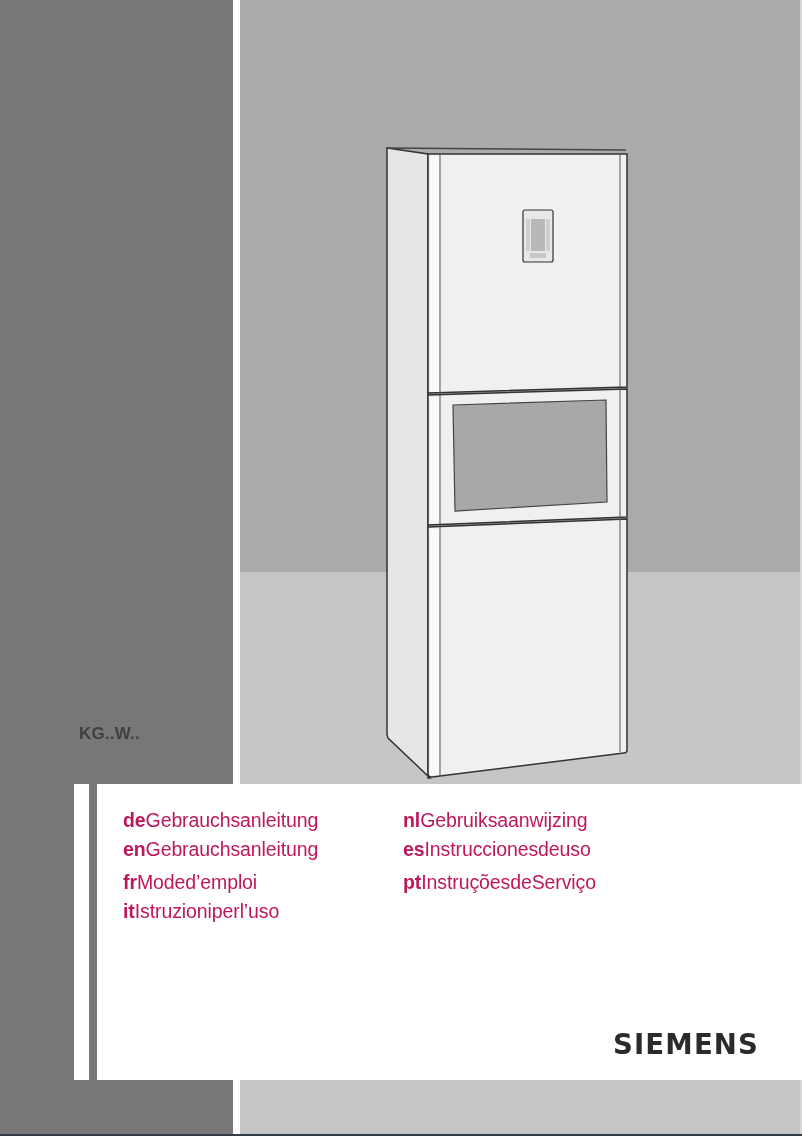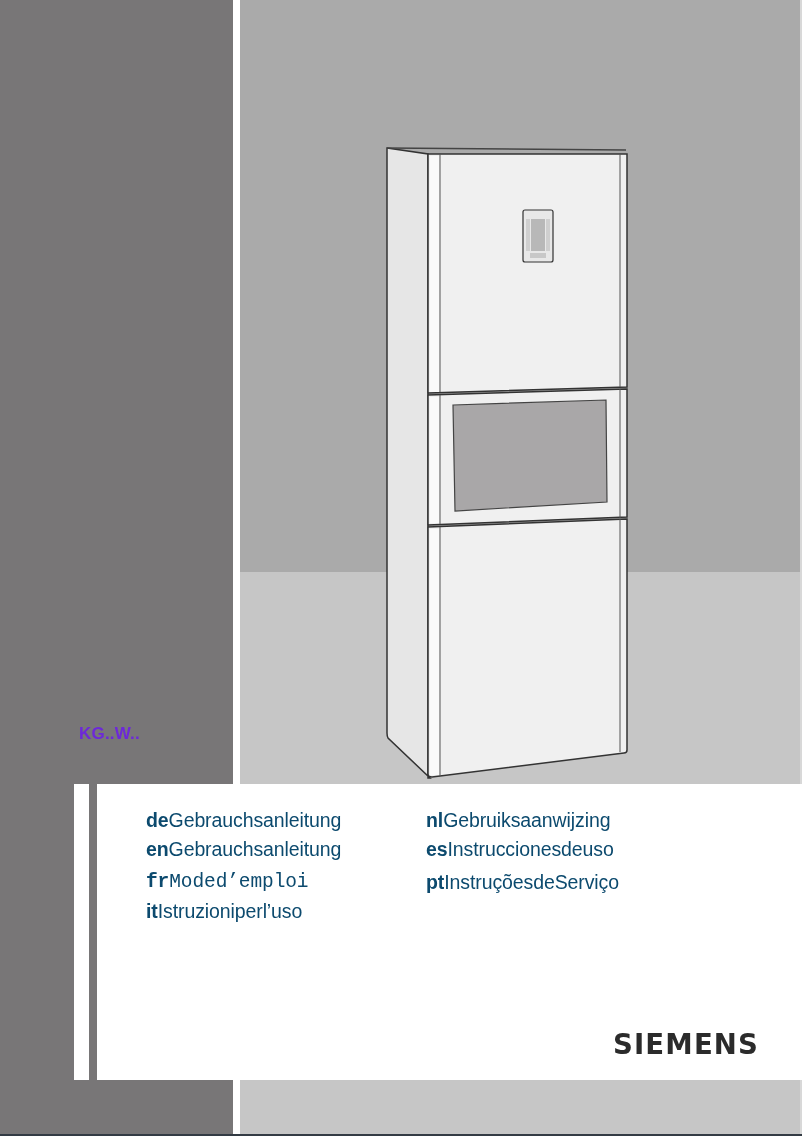--- a/index.html
+++ b/index.html
@@ -10,32 +10,32 @@
     .white-stripe { position: absolute; left: 233px; top: 0; width: 7px; height: 1136px; background: #ffffff; }
     .wall { position: absolute; left: 240px; top: 0; width: 562px; height: 572px; background: #aaaaaa; }
     .floor { position: absolute; left: 240px; top: 572px; width: 562px; height: 564px; background: #c6c6c6; }
     .right-edge { position: absolute; right: 0; top: 0; width: 2px; height: 1136px; background: #d8d8d8; }
     .bottom-line { position: absolute; left: 0; bottom: 0; width: 802px; height: 2px; background: #333b44; }
 
     .fridge-illustration { position: absolute; left: 0; top: 0; width: 802px; height: 800px; }
 
     .model-code {
       position: absolute; left: 79px; top: 724px;
-      color: #6d28d9; font-size: 17px; font-weight: bold; letter-spacing: 0.2px;
+      color: #404040; font-size: 17px; font-weight: bold; letter-spacing: 0.2px;
     }
 
     .info-card { position: absolute; left: 74px; top: 784px; width: 728px; height: 296px; background: #ffffff; }
     .card-accent-bar { position: absolute; left: 89px; top: 784px; width: 8px; height: 296px; background: #787677; }
 
     .lang-col { position: absolute; top: 807px; }
     .lang-col.col-1 { left: 123px; }
     .lang-col.col-2 { left: 403px; }
     .lang-item {
-      font-size: 19.5px; color: #0c4a6e; line-height: 27px; height: 29px;
-      white-space: nowrap; letter-spacing: -0.1px; margin-left: 23px;
+      font-size: 19.5px; color: #be185d; line-height: 27px; height: 29px;
+      white-space: nowrap; letter-spacing: -0.1px;
     }
     .lang-item .code { font-weight: bold; }
     .lang-item .title { font-weight: normal; }
 
     .brand-logo {
       position: absolute; left: 613px; top: 1027px;
       font-size: 29px; font-weight: bold; color: #2b2b2b; letter-spacing: 1.2px;
       font-family: "DejaVu Sans", sans-serif;
       transform: scaleX(0.95); transform-origin: left top;
     }
@@ -85,21 +85,21 @@
 <div class="info-card"></div>
 <div class="card-accent-bar"></div>
 
 <div class="lang-col col-1">
   <div class="lang-item">
     <span class="code">de</span><span class="title">Gebrauchsanleitung</span>
   </div>
   <div class="lang-item">
     <span class="code">en</span><span class="title">Gebrauchsanleitung</span>
   </div>
-  <div class="lang-item" style="margin-top:4px;font-family:Liberation Mono, monospace;">
+  <div class="lang-item" style="margin-top:4px;">
     <span class="code">fr</span><span class="title">Moded’emploi</span>
   </div>
   <div class="lang-item">
     <span class="code">it</span><span class="title">Istruzioniperl’uso</span>
   </div>
 </div>
 
 <div class="lang-col col-2">
   <div class="lang-item">
     <span class="code">nl</span><span class="title">Gebruiksaanwijzing</span>

